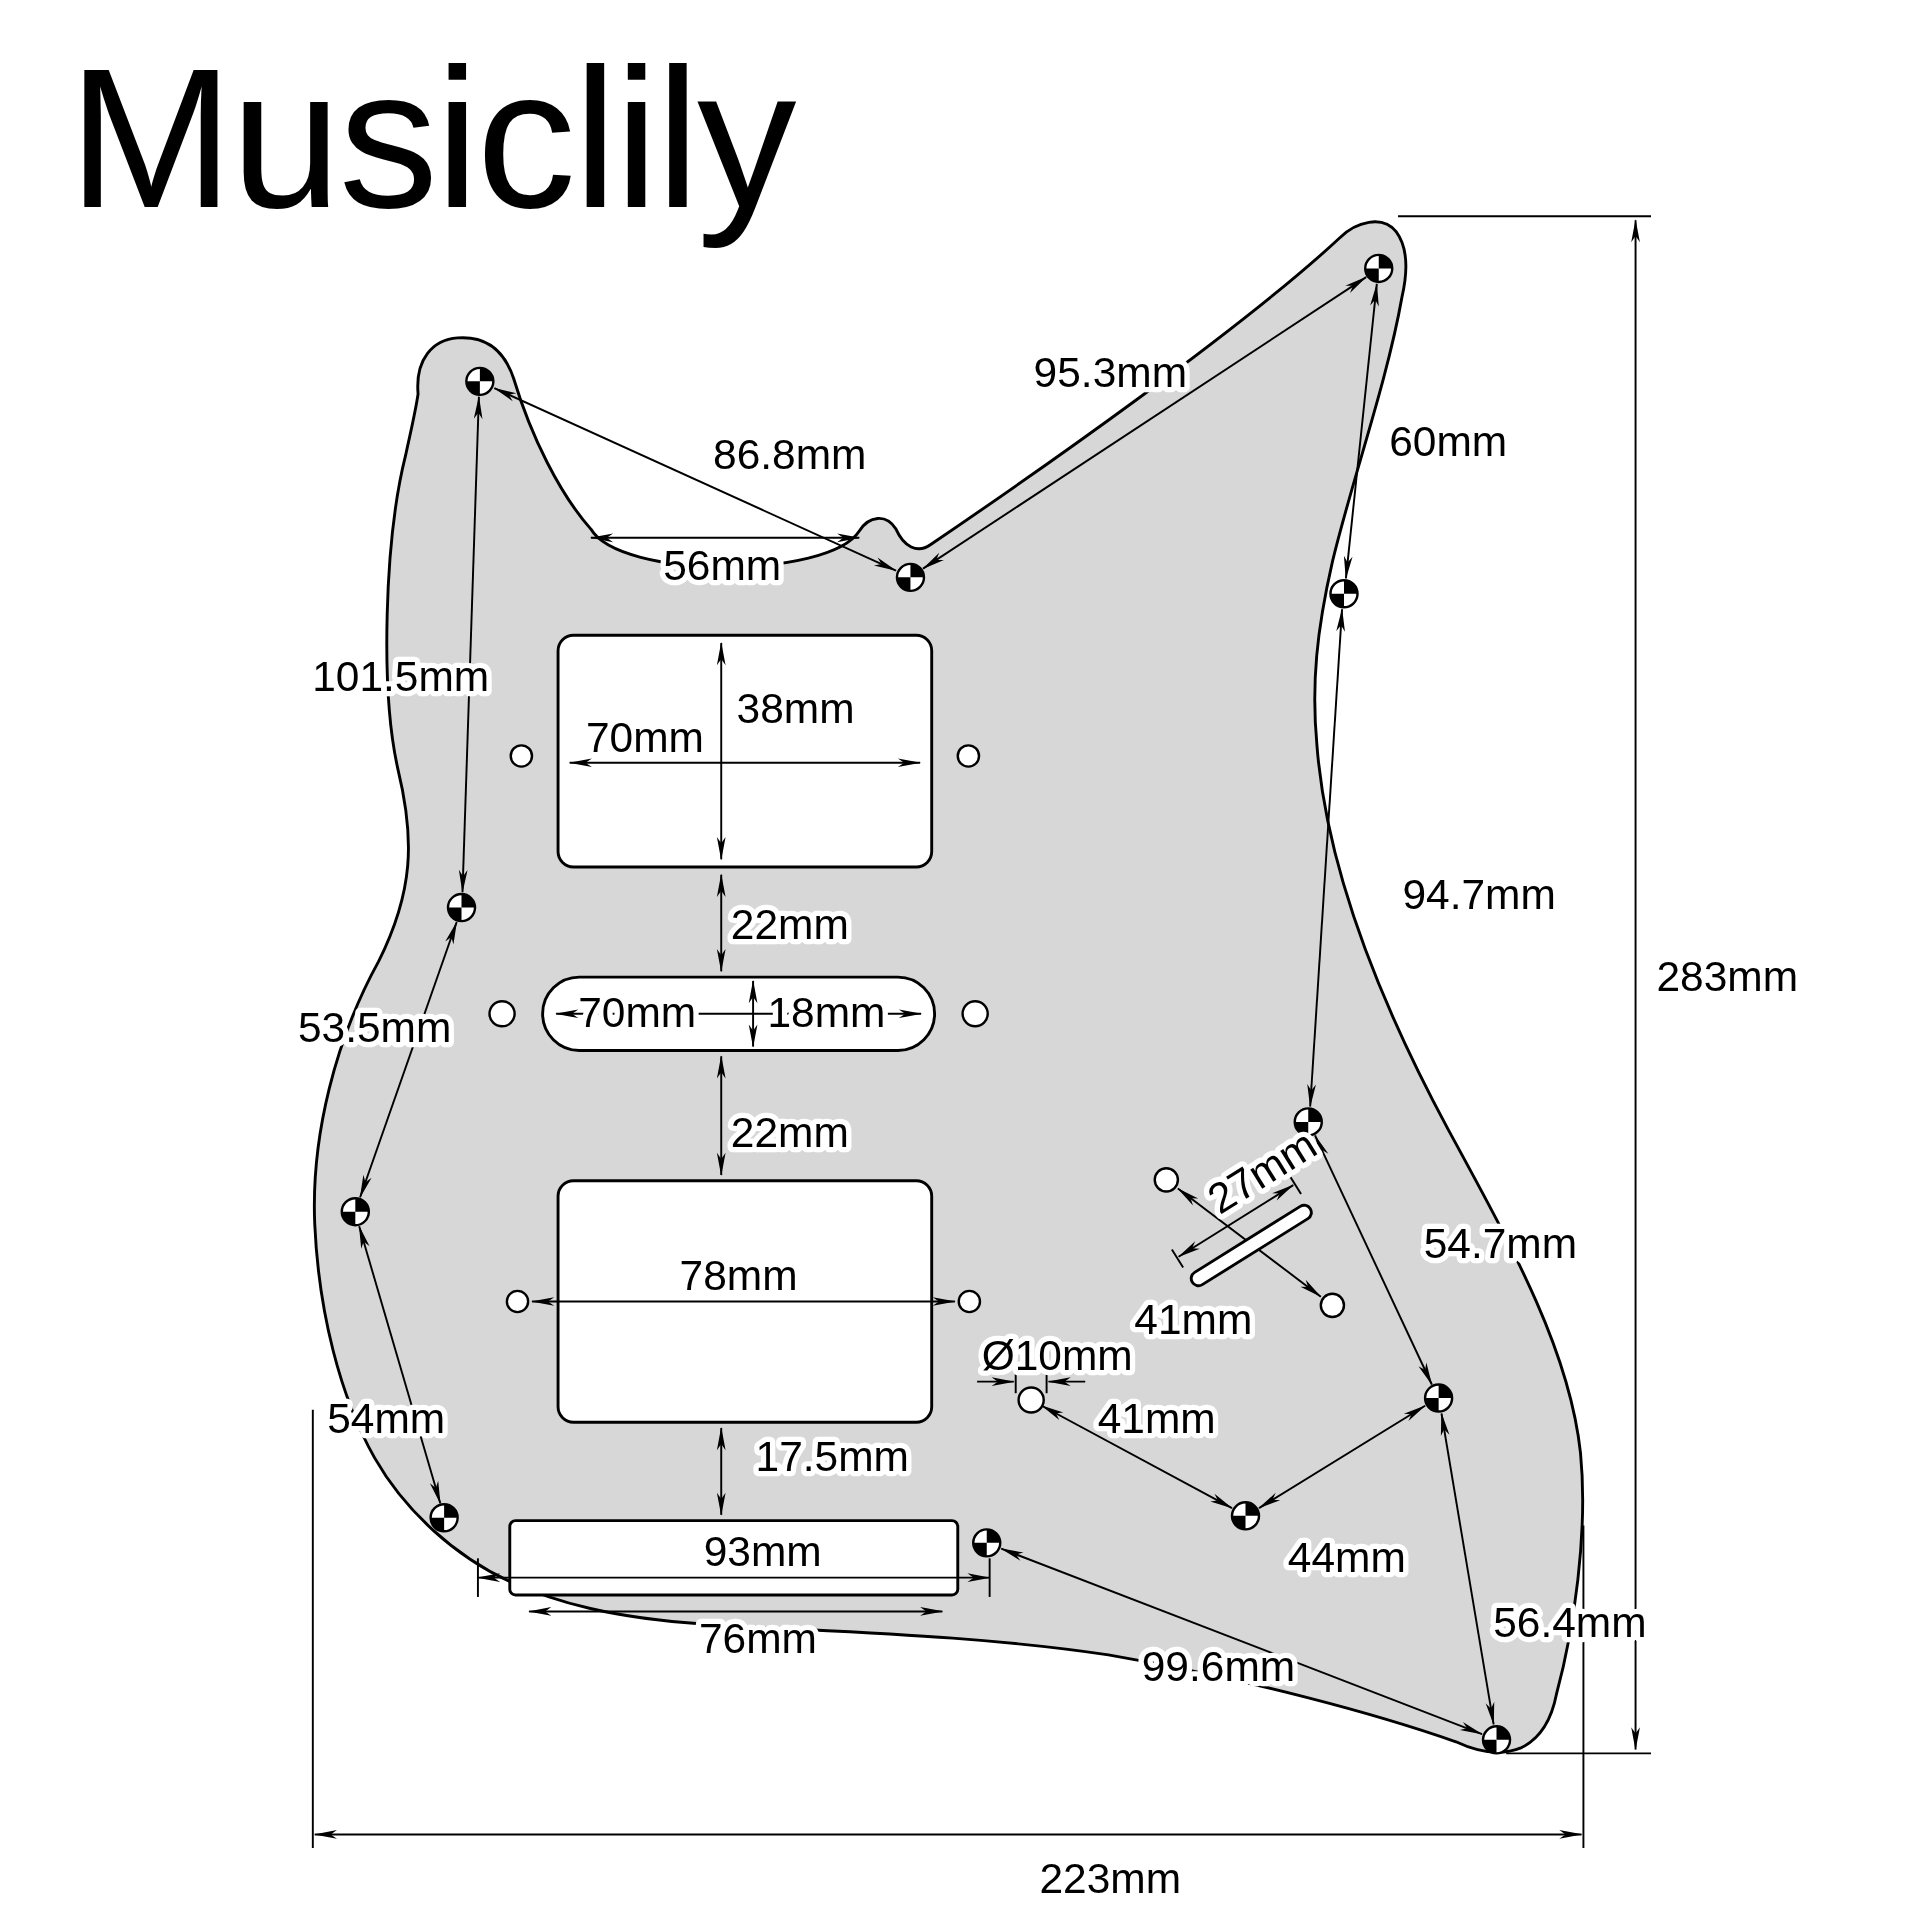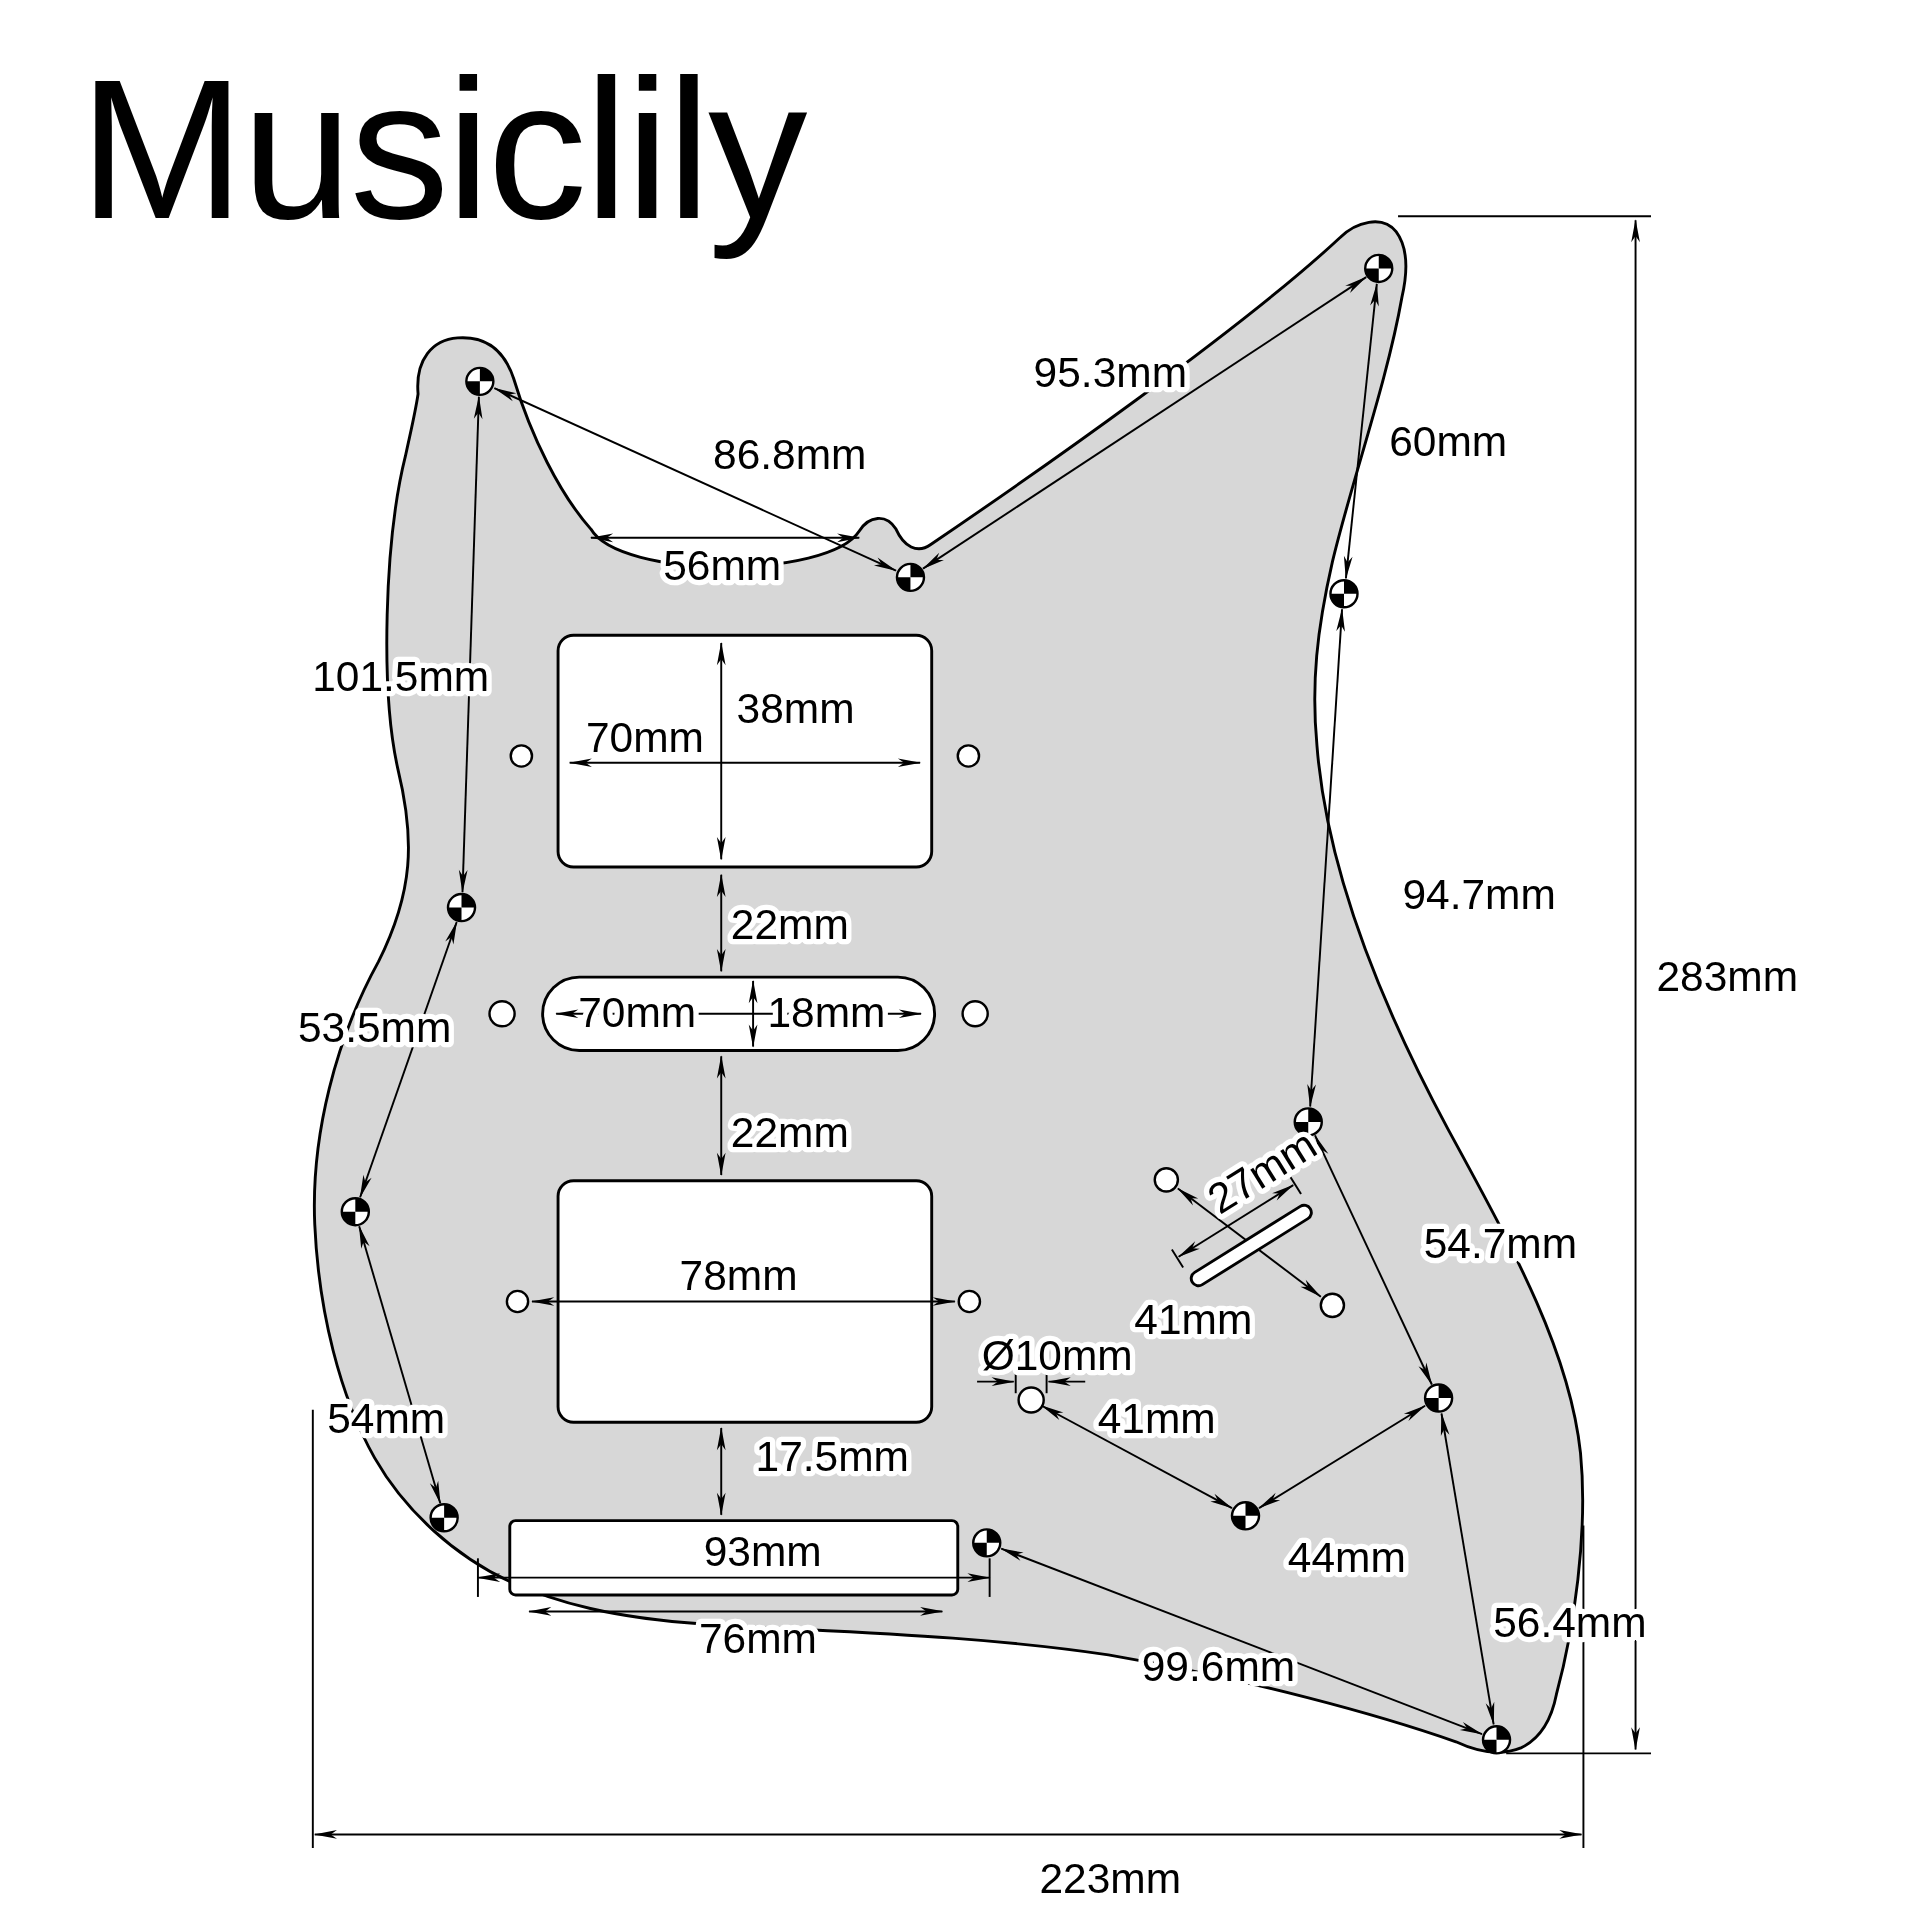--- a/index.html
+++ b/index.html
@@ -1,21 +1,21 @@
 <!DOCTYPE html>
 <html><head>
 <meta charset="utf-8">
 <style>
   html,body { margin:0; padding:0; background:#ffffff; }
   .canvas {
     position:relative; width:1931px; height:1931px; background:#ffffff;
     overflow:hidden; font-family:"Liberation Sans", sans-serif;
   }
   .brand {
-    position:absolute; left:68px; top:39px; margin:11px;
+    position:absolute; left:68px; top:39px; margin:0;
     font-size:199px; font-weight:400; line-height:1; letter-spacing:-2.9px; color:#000;
   }
   .diagram-svg { position:absolute; left:0; top:0; }
   .outline { stroke:#000; stroke-width:3; }
   .cut    { fill:#ffffff; stroke:#000; stroke-width:3; }
   .pscrew { fill:#ffffff; stroke:#000; stroke-width:2.5; }
   .ext    { stroke:#000; stroke-width:2; fill:none; }
   .dim    { stroke:#000; stroke-width:2; fill:none;
             marker-start:url(#arr); marker-end:url(#arr); }
   .dim1   { stroke:#000; stroke-width:2; fill:none; marker-end:url(#arr); }

